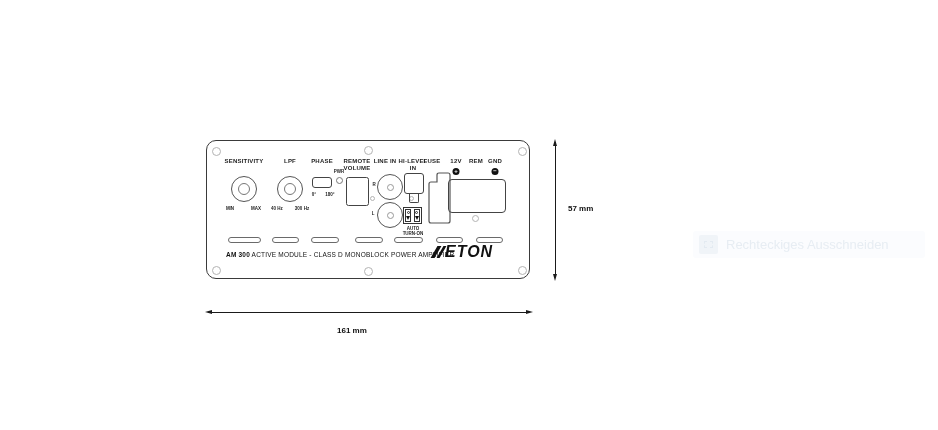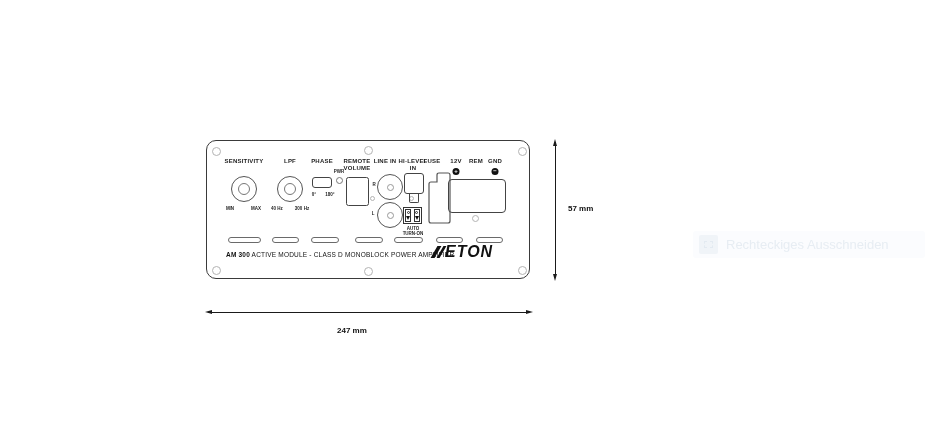--- a/index.html
+++ b/index.html
@@ -189,20 +189,20 @@
 </div>
 
 <div class="abs dim-line-v"></div>
 <div class="abs arrow arr-up" style="left:553px; top:139px;"></div>
 <div class="abs arrow arr-down" style="left:553px; top:274px;"></div>
 <div class="abs dim-label" style="left:568px; top:204px;">57 mm</div>
 
 <div class="abs dim-line-h"></div>
 <div class="abs arrow arr-left" style="left:205px; top:310px;"></div>
 <div class="abs arrow arr-right" style="left:526px; top:310px;"></div>
-<div class="abs dim-label" style="left:337px; top:326px;">247 mm</div>
+<div class="abs dim-label" style="left:337px; top:326px;">161 mm</div>
 
 <div class="abs snip">
   <div class="icon">
       <span></span>
     </div>
   <div class="txt">Rechteckiges Ausschneiden</div>
 </div>
 
 </body></html>

